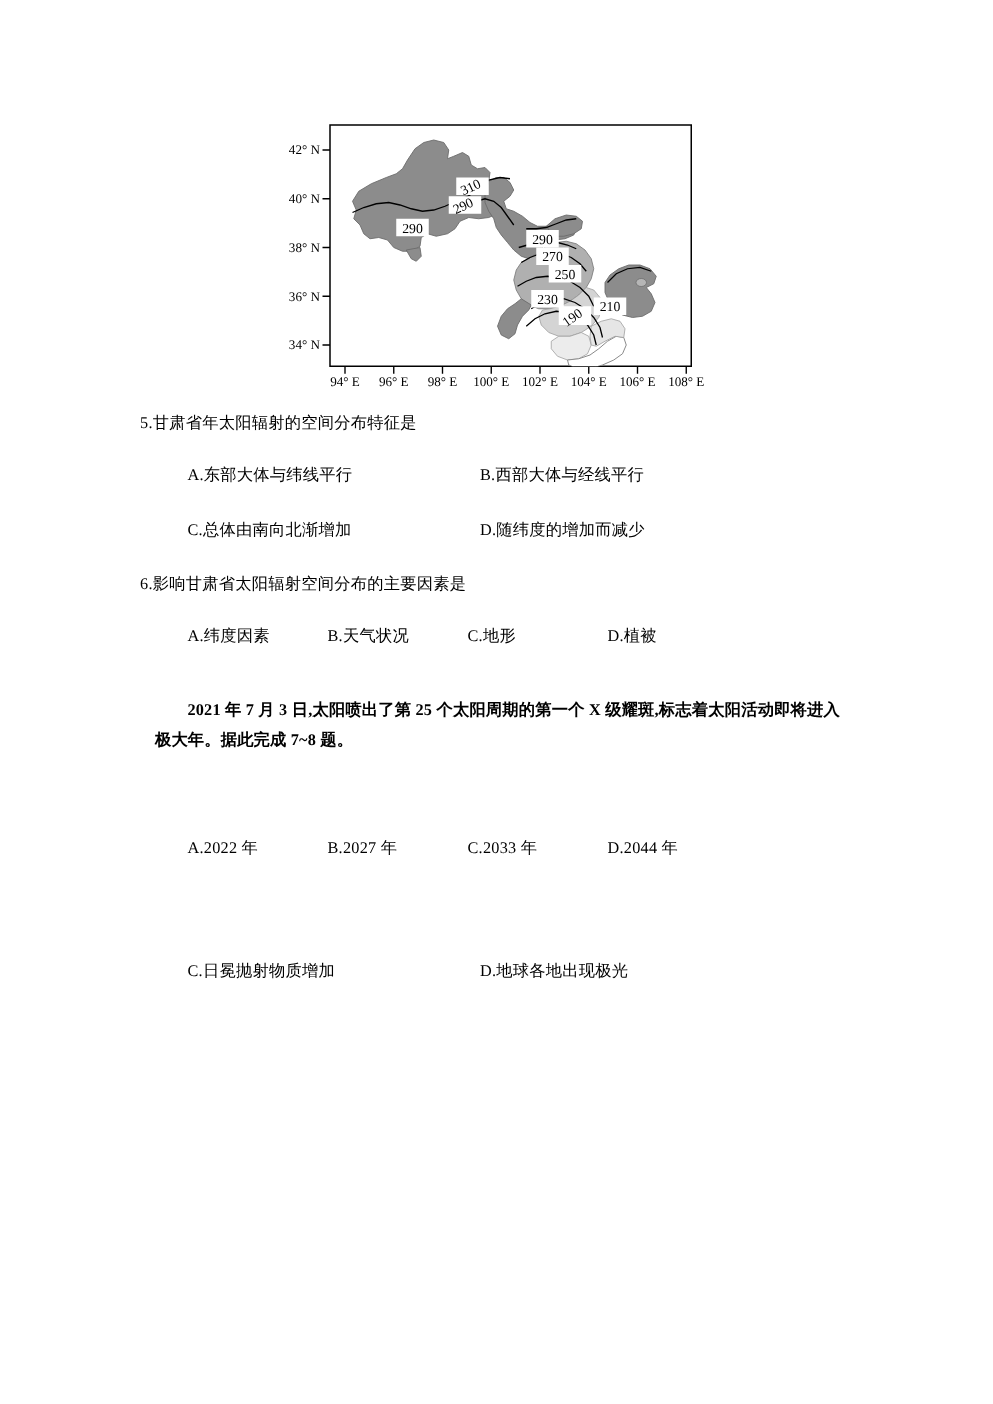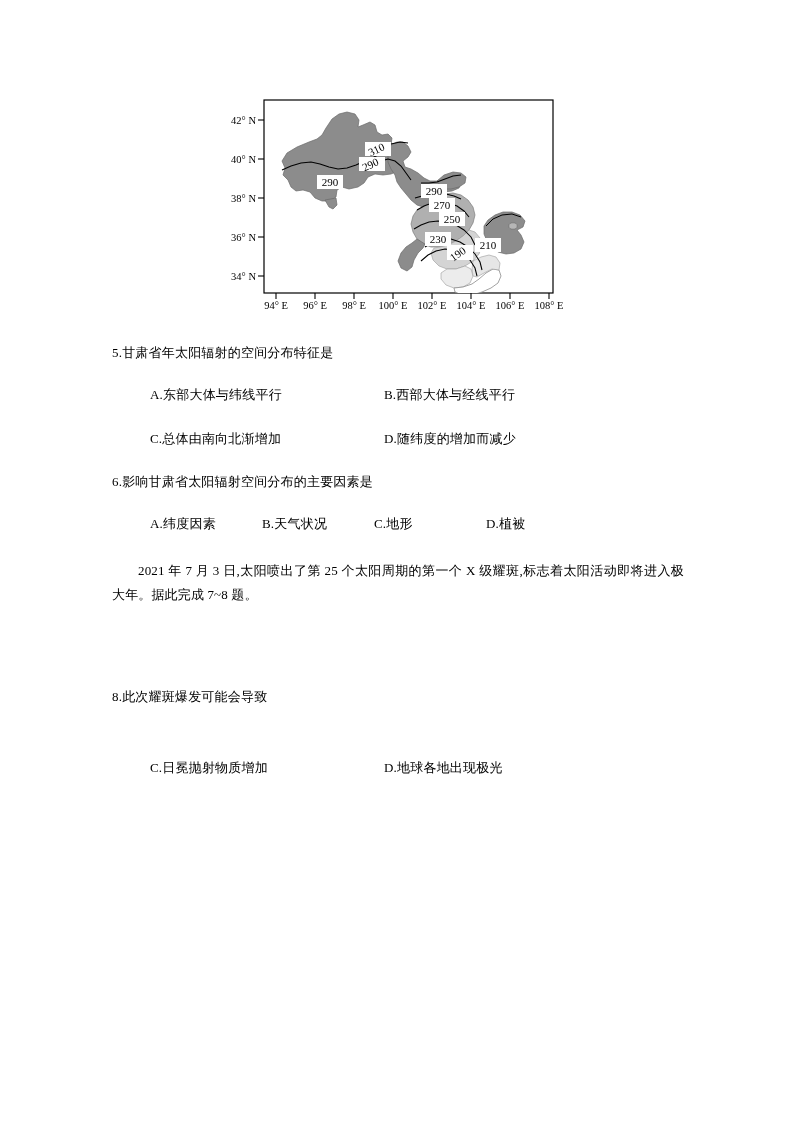--- a/index.html
+++ b/index.html
@@ -11,21 +11,21 @@
     position:relative;
     overflow:hidden;
   }
   .page{position:absolute;left:0;top:0;width:748px;height:1123px;}
 
   
   .figure{position:absolute;left:225px;top:95px;width:340px;height:215px;}
   .fig-svg{display:block;}
 
   
-  .body-text{position:absolute;left:112px;top:345px;width:572px;}
+  .body-text{position:absolute;left:112px;top:330px;width:572px;}
 
   .q-stem{
     font-size:13.0px;
     line-height:15px;
     margin:0 0 0 0;
     letter-spacing:0.2px;
     white-space:nowrap;
   }
   .opt-row{
     display:flex;
@@ -38,21 +38,22 @@
   .opt-row.four-col .opt{width:112px;}
   .opt-row .opt{padding-left:0;}
   .opt-indent{padding-left:38px;box-sizing:border-box;align-items:flex-end;}
 
   .para{
     font-size:13.0px;
     line-height:23.5px;
     letter-spacing:0.15px;
     text-align:justify;
     text-justify:inter-ideograph;
-    margin:0;
+    margin:12px;
+    font-weight:bold;
   }
   .para .indent{display:inline-block;width:26px;}
 
   .gap-stem{height:27px;}
   .gap-opt{height:29px;}
   .gap-block{height:28px;}
 </style>
 </head>
 <body>
 
@@ -252,24 +253,29 @@
       <span class="opt">D.植被</span>
     </div>
 
     <div class="gap-block"></div>
 
     <p class="para"><span class="indent"></span><span>2021 年 7 月 3 日,太阳喷出了第 25 个太阳周期的第一个 X 级耀斑,标志着太阳活动即将进入极大年。据此完成 7~8 题。</span></p>
 
     <div class="gap-block"></div>
 
     <div class="gap-stem"></div>
-
-    <div class="gap-block"></div>
-
-    <div class="q-stem">8.此次耀斑爆发可能会导致</div>
+    <div class="opt-row four-col opt-indent">
+      <span class="opt">A.2022 年</span>
+      <span class="opt">B.2027 年</span>
+      <span class="opt">C.2033 年</span>
+      <span class="opt">D.2044 年</span>
+    </div>
+
+    <div class="gap-block"></div>
+
     <div class="gap-stem"></div>
     <div class="gap-opt"></div>
     <div class="opt-row two-col opt-indent">
       <span class="opt">C.日冕抛射物质增加</span>
       <span class="opt">D.地球各地出现极光</span>
     </div>
 
     <div class="gap-block"></div>
 
 

